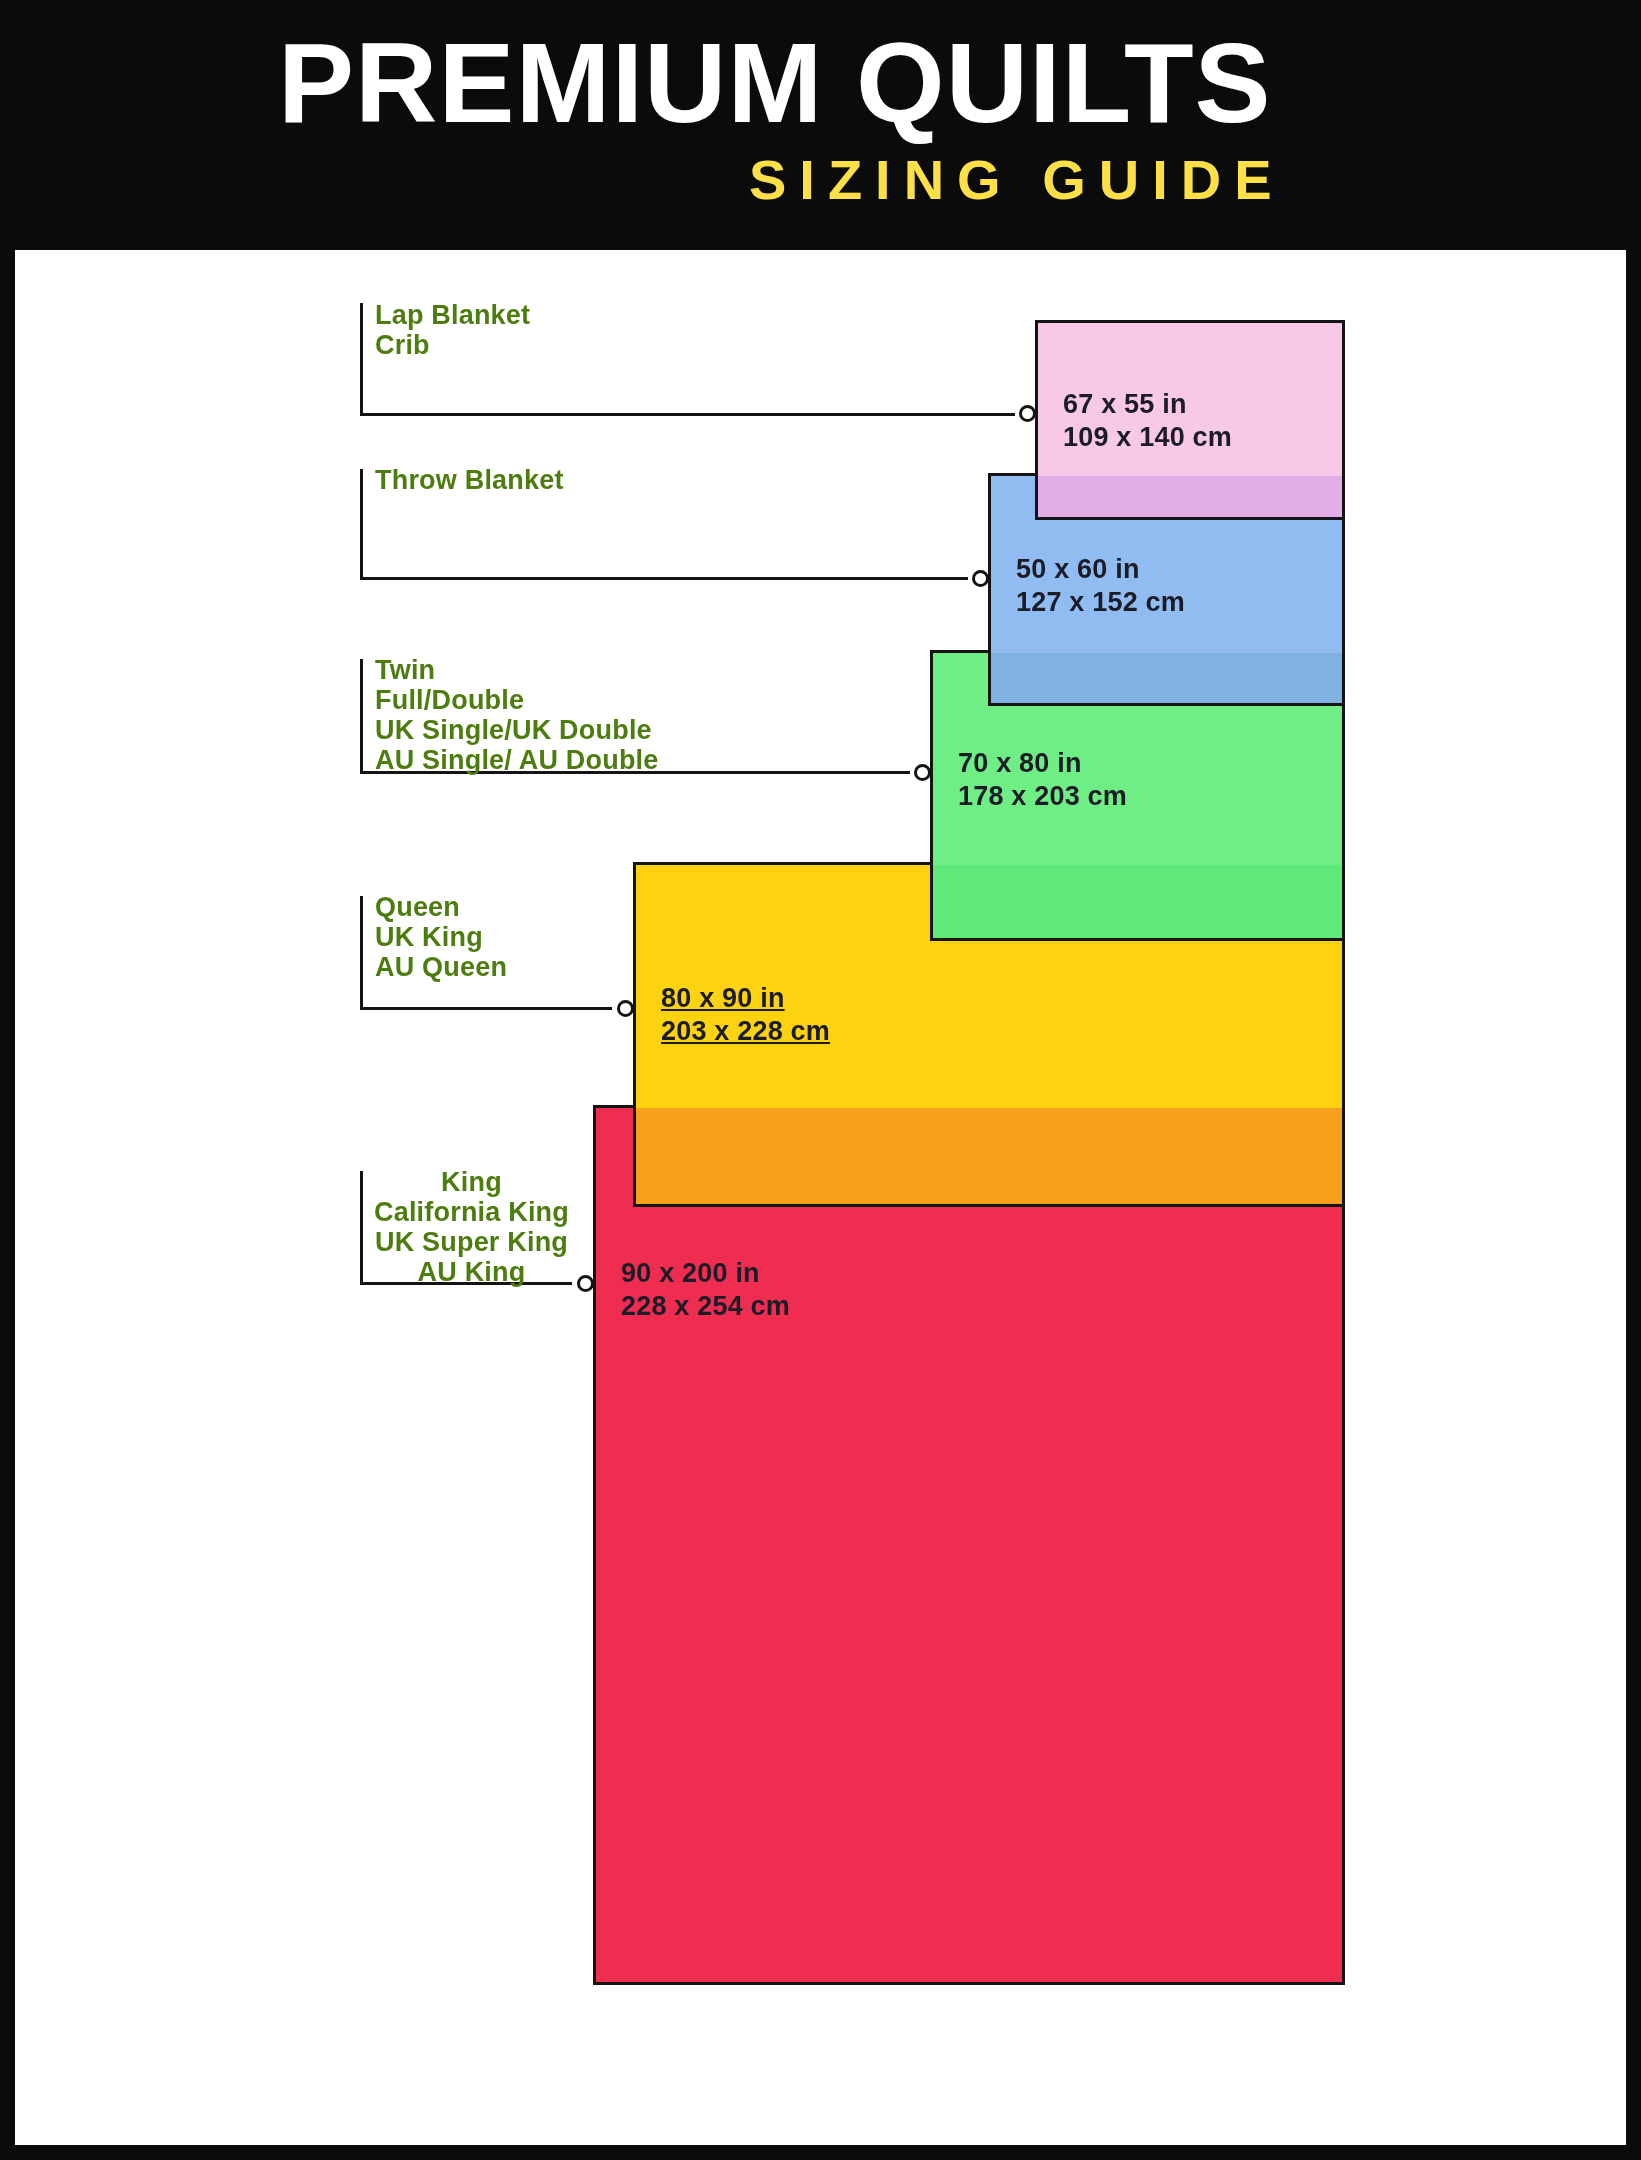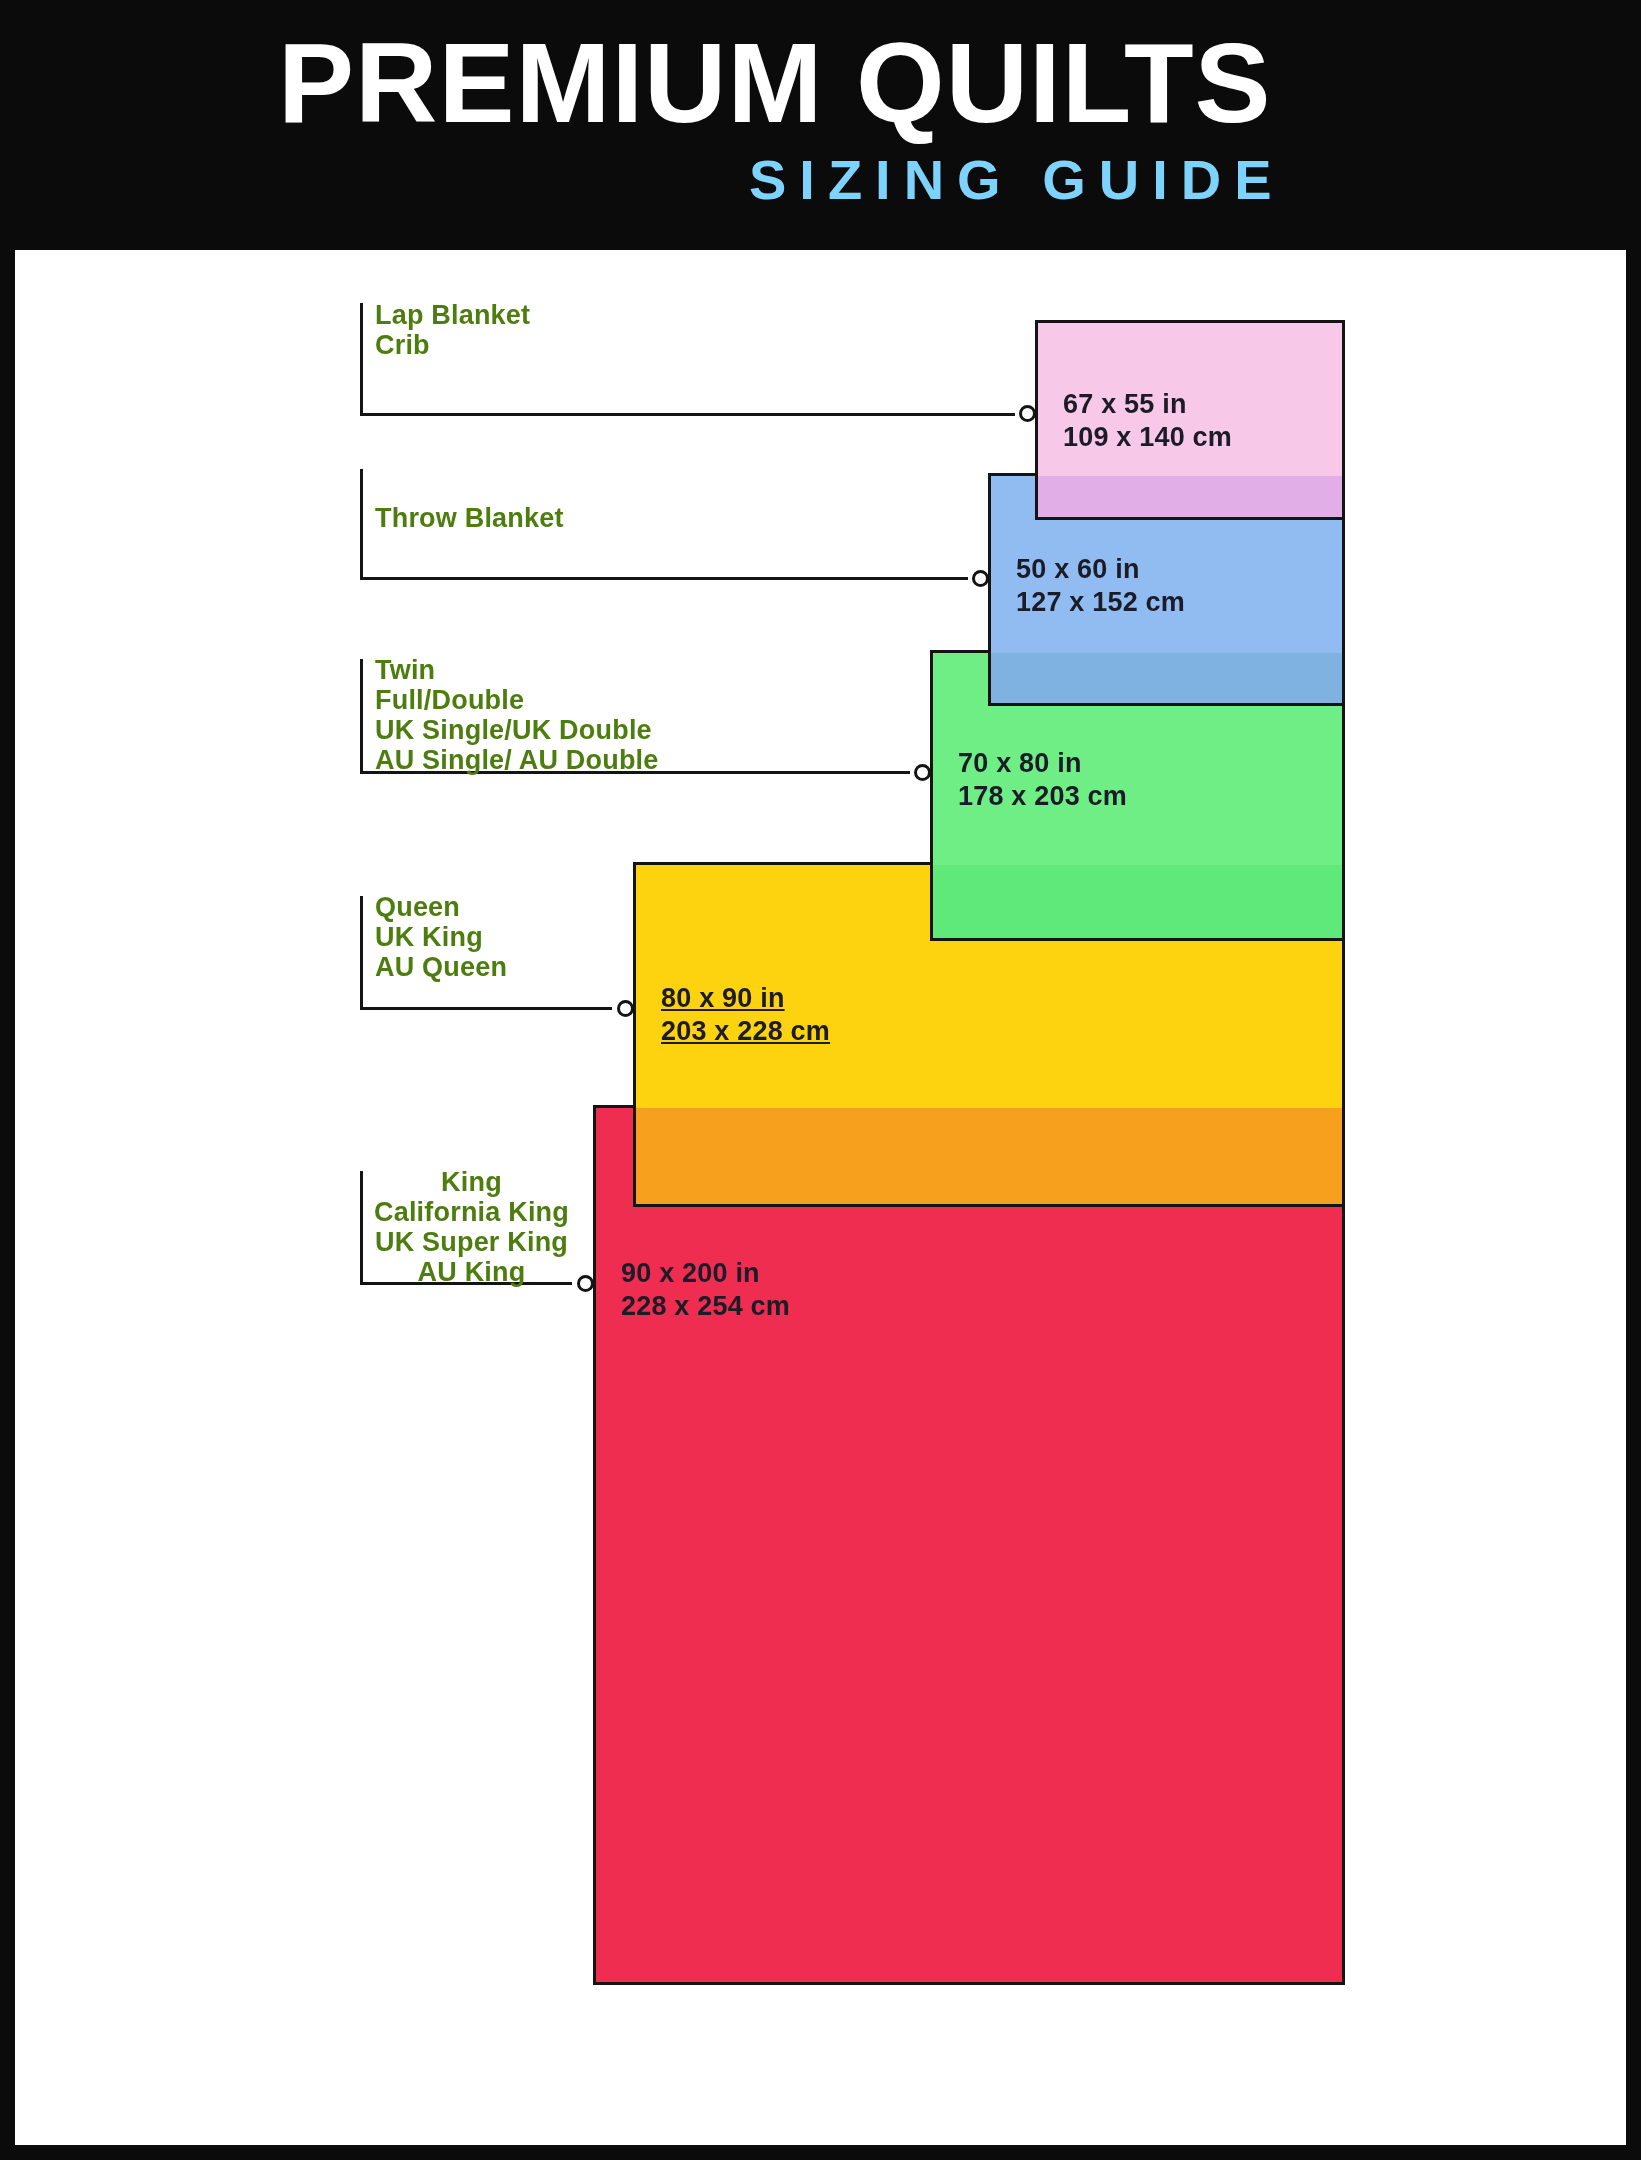--- a/index.html
+++ b/index.html
@@ -34,21 +34,21 @@
     line-height: 1.04;
     font-weight: 900;
     color: #ffffff;
     letter-spacing: 1px;
     white-space: nowrap;
   }
   .subtitle {
     text-align: right;
     font-size: 56px;
     font-weight: 700;
-    color: #7dd3fc;
+    color: #fde047;
     letter-spacing: 13px;
     margin-top: 4px;
     margin-right: -13px;
     white-space: nowrap;
   }
   
   .panel {
     position: absolute;
     left: 15px; top: 250px;
     width: 1611px; height: 1895px;
@@ -77,21 +77,21 @@
     position: absolute;
     font-size: 27px;
     line-height: 30px;
     font-weight: bold;
     color: #4d7c0f;
     letter-spacing: 0.2px;
     z-index: 8;
     white-space: nowrap;
   }
   #lg-lap   { left: 375px; top: 300px; }
-  #lg-throw { left: 375px; top: 465px; margin-top: 38px; }
+  #lg-throw { left: 375px; top: 465px; }
   #lg-twin  { left: 375px; top: 655px; }
   #lg-queen { left: 375px; top: 892px; }
   #lg-king  { left: 374px; top: 1167px; text-align: center; }
   
   .connector {
     position: absolute;
     border-left: 3px solid #141414;
     border-bottom: 3px solid #141414;
     box-sizing: border-box;
     z-index: 7;

